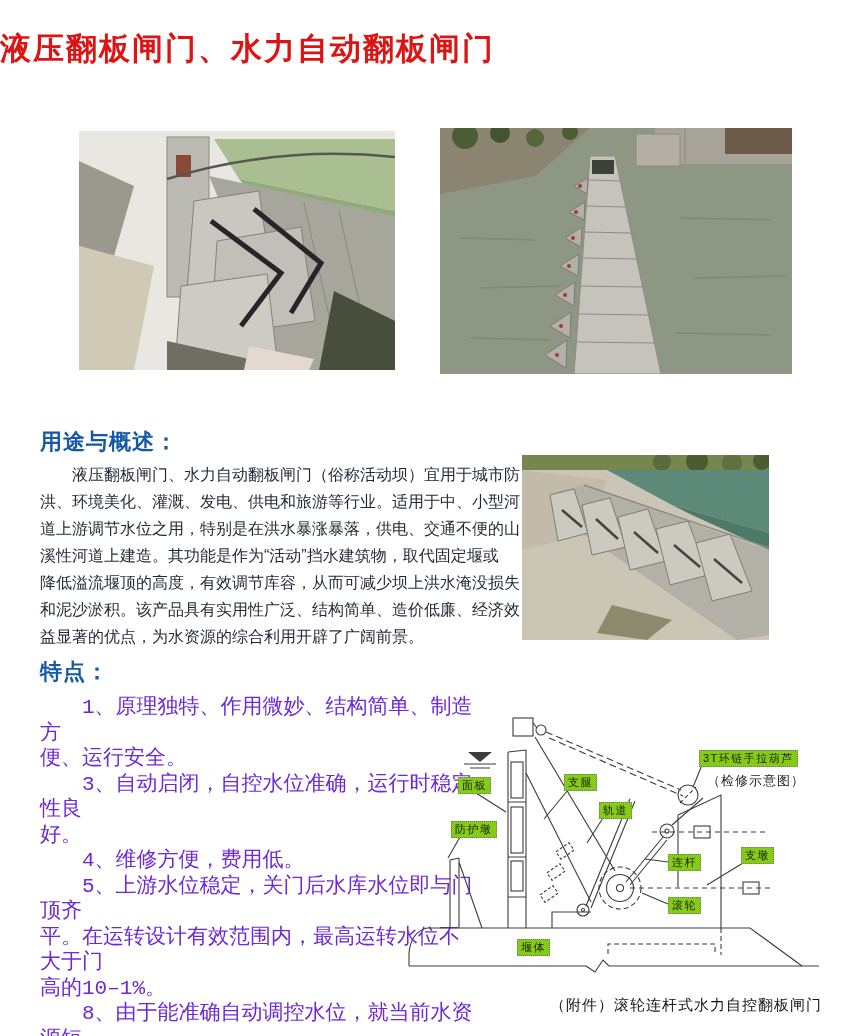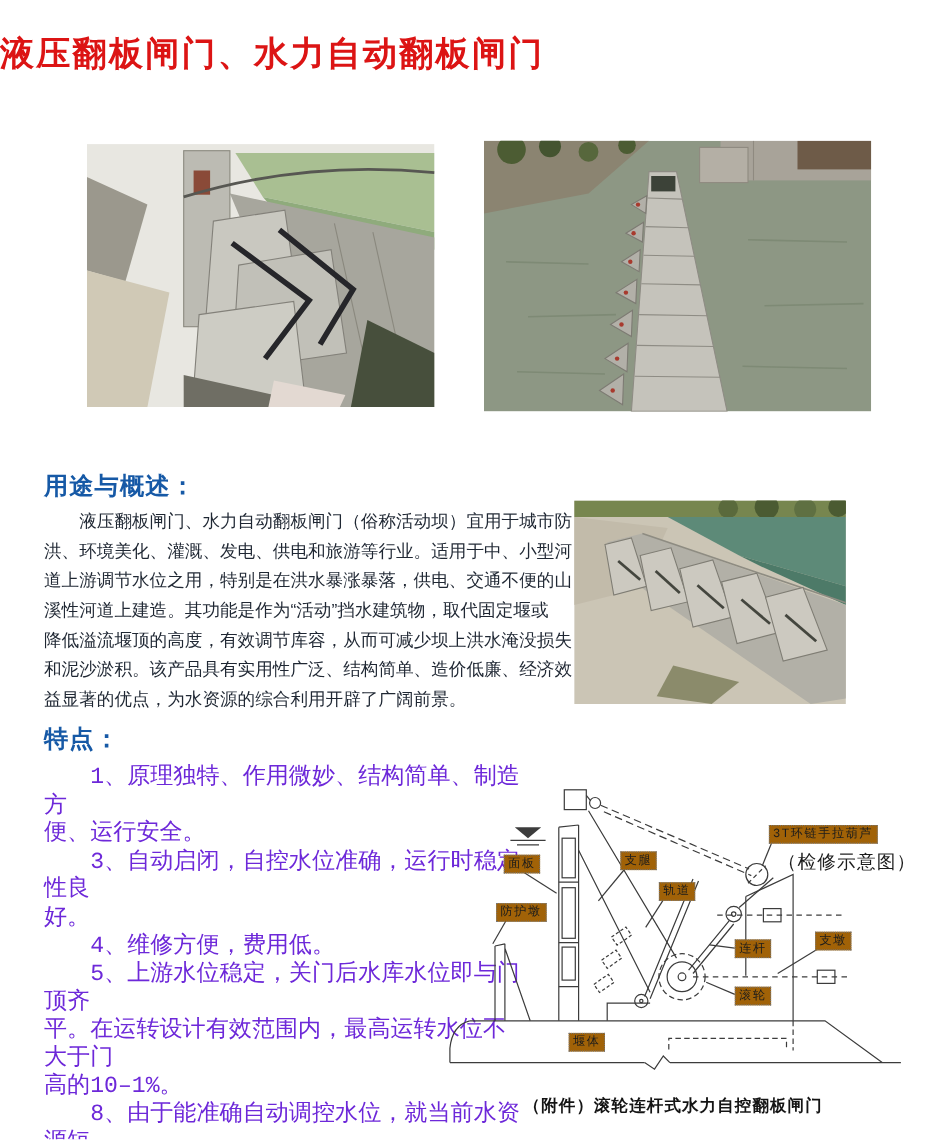--- a/index.html
+++ b/index.html
@@ -15,24 +15,24 @@
   .sec-h{position:absolute;margin:0;font-size:22px;font-weight:bold;color:#1659a6;letter-spacing:1px;}
   #overview-h{left:40px;top:427px;}
   #features-h{left:40px;top:657px;}
   .para{position:absolute;left:40px;top:461px;width:500px;margin:0;font-size:16px;line-height:27px;
         color:#1f2733;white-space:pre-line;text-indent:2em;}
   .features{position:absolute;left:40px;top:695px;width:440px;color:#6d28d9;font-size:21px;line-height:25.5px;font-family:Liberation Mono, monospace;}
   .features p{margin:0;white-space:pre-line;text-indent:2em;}
   .diagram{position:absolute;left:402px;top:695px;width:446px;height:292px;}
   .diagram svg{position:absolute;left:0;top:0;}
   .dlabel{position:absolute;font-size:11px;line-height:1.15;color:#1c1c1c;border:1px dotted #767676;
-          padding:1px 3px;background:#a16207;white-space:nowrap;letter-spacing:1.5px;}
-  .dnote{position:absolute;font-size:17px;color:#1c1c1c;white-space:nowrap;letter-spacing:1px;}
-  .caption{position:absolute;left:402px;top:996px;width:420px;text-align:center;
-           font-size:15px;font-weight:bold;color:#141414;letter-spacing:1px;}
+          padding:1px 3px;background:#84cc16;white-space:nowrap;letter-spacing:1.5px;}
+  .dnote{position:absolute;font-size:13px;color:#1c1c1c;white-space:nowrap;letter-spacing:1px;}
+  .caption{position:absolute;left:402px;top:996px;width:420px;text-align:right;
+           font-size:15px;font-weight:normal;color:#141414;letter-spacing:1px;}
 </style>
 </head>
 <body>
 
 <div class="page">
 
   <h1 class="title">液压翻板闸门、水力自动翻板闸门</h1>
 
   <div class="photo" id="photo1">
     <svg width="316" height="239" viewBox="0 0 316 239">

